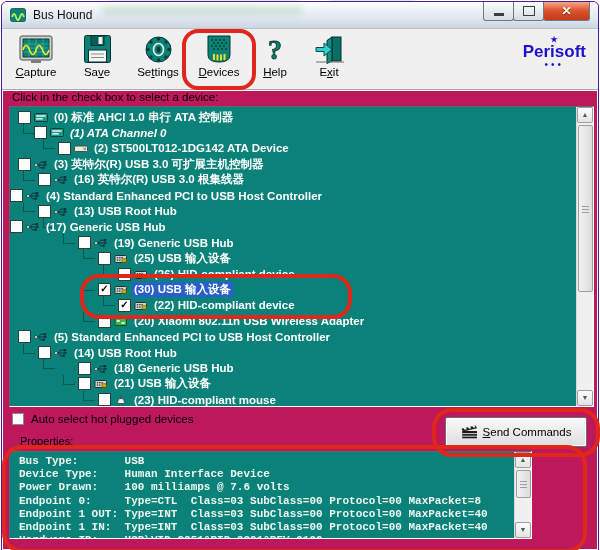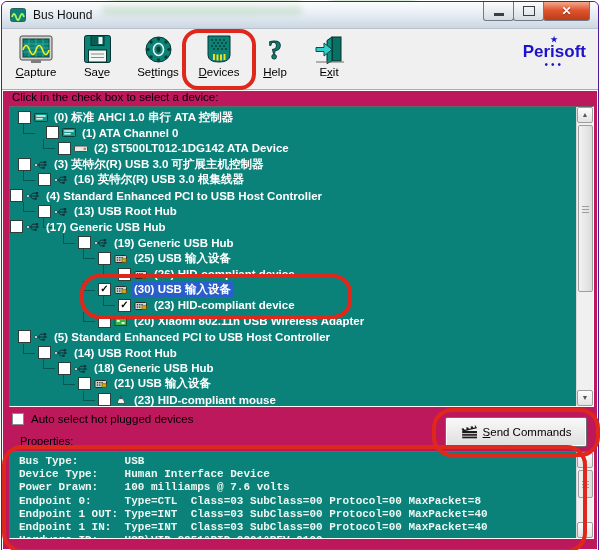--- a/index.html
+++ b/index.html
@@ -67,21 +67,21 @@
   
   .options-row{position:absolute;top:411px;left:10px;display:flex;align-items:center;font-size:11.5px;color:#000;}
   .opt-cb{width:12px;height:12px;background:#fff;border:1px solid #8a8a8a;margin-right:7px;box-sizing:border-box;}
   .send-btn{position:absolute;top:415px;left:443px;width:140px;height:28px;
             background:linear-gradient(#f9f9f9,#dedede);border:1px solid #6d6d6d;border-radius:2px;
             box-shadow:inset 0 0 0 1px #fff;display:flex;align-items:center;justify-content:center;
             gap:5px;font-size:11.5px;color:#000;}
   .props-label{position:absolute;top:433px;left:18px;font-size:11px;color:#000;}
 
   
-  .propbox{position:absolute;top:449px;left:7px;width:585px;height:88px;background:#0a8179;
+  .propbox{position:absolute;top:449px;left:7px;width:523px;height:88px;background:#0a8179;
            border:1px solid;border-color:#5f6a68 #ffffff #ffffff #5f6a68;box-sizing:border-box;overflow:hidden;}
   .prop-lines{position:absolute;left:9px;top:3px;right:20px;}
   .prop-line{font-family:"Liberation Mono","DejaVu Sans Mono",monospace;font-size:11px;font-weight:bold;
              color:#eef7f2;line-height:13.2px;white-space:pre;}
 
   
   .ring{position:absolute;border:4px solid #e0271b;pointer-events:none;z-index:50;}
   .ring1{left:182px;top:29px;width:66px;height:53px;border-radius:16px;}
   .ring2{left:80px;top:274px;width:264px;height:37px;border-radius:19px;}
   .ring3{left:432px;top:408px;width:160px;height:41px;border-radius:20px;}
@@ -243,21 +243,21 @@
                 <rect x="0.5" y="1.5" width="13" height="8" rx="1" fill="#11998b" stroke="#123a35"></rect>
                 <rect x="2.2" y="3.2" width="9.5" height="1.6" fill="#d9efe9"></rect>
                 <rect x="2.2" y="6" width="6.5" height="1.6" fill="#d9efe9"></rect>
               </svg>
             </span>
             <span class="tlabel">(0) 标准 AHCI 1.0 串行 ATA 控制器</span>
           </span>
         </div>
         <div class="tree-row" style="top: 17.7px;">
           <i class="conn" style="left: 13px;"></i>
-          <span class="rowc" style="margin-left: 36px;">
+          <span class="rowc" style="margin-left: 24px; font-style: italic;">
             <span class="cb"></span>
             <span class="ticon">
               <svg width="14" height="11" viewBox="0 0 14 11">
                 <rect x="0.5" y="1.5" width="13" height="8" rx="1" fill="#11998b" stroke="#123a35"></rect>
                 <rect x="2.2" y="3.2" width="9.5" height="1.6" fill="#d9efe9"></rect>
                 <rect x="2.2" y="6" width="6.5" height="1.6" fill="#d9efe9"></rect>
               </svg>
             </span>
             <span class="tlabel">(1) ATA Channel 0</span>
           </span>
@@ -463,21 +463,21 @@
                 <g fill="#3c3c3c">
                   <rect x="2.8" y="4" width="1.4" height="1.4"></rect>
                   <rect x="5.1" y="4" width="1.4" height="1.4"></rect>
                   <rect x="7.4" y="4" width="1.4" height="1.4"></rect>
                   <rect x="2.8" y="6.4" width="1.4" height="1.4"></rect>
                   <rect x="5.1" y="6.4" width="1.4" height="1.4"></rect>
                 </g>
                 <rect x="8" y="5.8" width="4.2" height="3.4" fill="#c9b21b" stroke="#6b5e10" stroke-width="0.7"></rect>
               </svg>
             </span>
-            <span class="tlabel">(23) HID-compliant device</span>
+            <span class="tlabel">(22) HID-compliant device</span>
           </span>
         </div>
         <div class="tree-row" style="top: 206.1px;">
           <i class="conn" style="left: 73px;"></i>
           <span class="rowc" style="margin-left: 88px;">
             <span class="cb"></span>
             <span class="ticon">
               <svg width="14" height="11" viewBox="0 0 14 11">
                 <rect x="1" y="2.5" width="11.5" height="7" fill="#3cb44d" stroke="#14531d"></rect>
                 <rect x="2.8" y="4" width="3" height="2" fill="#d9f6d9"></rect>
@@ -519,21 +519,21 @@
                 </g>
                 <circle cx="2" cy="6" r="1.5" fill="#e8f2ee" stroke="#13333b" stroke-width="0.7"></circle>
                 <rect x="9.8" y="2" width="2.4" height="2.4" fill="#13333b"></rect>
                 <circle cx="9.6" cy="8.8" r="1.3" fill="#13333b"></circle>
                 <path d="M13.3 6 l-3 -1.6 v3.2 z" fill="#13333b"></path>
               </svg>
             </span>
             <span class="tlabel">(14) USB Root Hub</span>
           </span>
         </div>
-        <div class="tree-row" style="top: 253.2px;">
+        <div class="tree-row" style="top: 253.2px; padding-left: 20px;">
           <i class="conn" style="left: 33px;"></i>
           <span class="rowc" style="margin-left: 48px;">
             <span class="cb"></span>
             <span class="ticon">
               <svg width="14" height="11" viewBox="0 0 14 11">
                 <g stroke="#13333b" stroke-width="1" fill="none">
                   <path d="M2.2 6 H11.5"></path>
                   <path d="M4.3 6 C5.3 6 5.3 3.2 7 3.2 H10"></path>
                   <path d="M4.3 6 C5.3 6 5.3 8.8 6.8 8.8 H9"></path>
                 </g>

